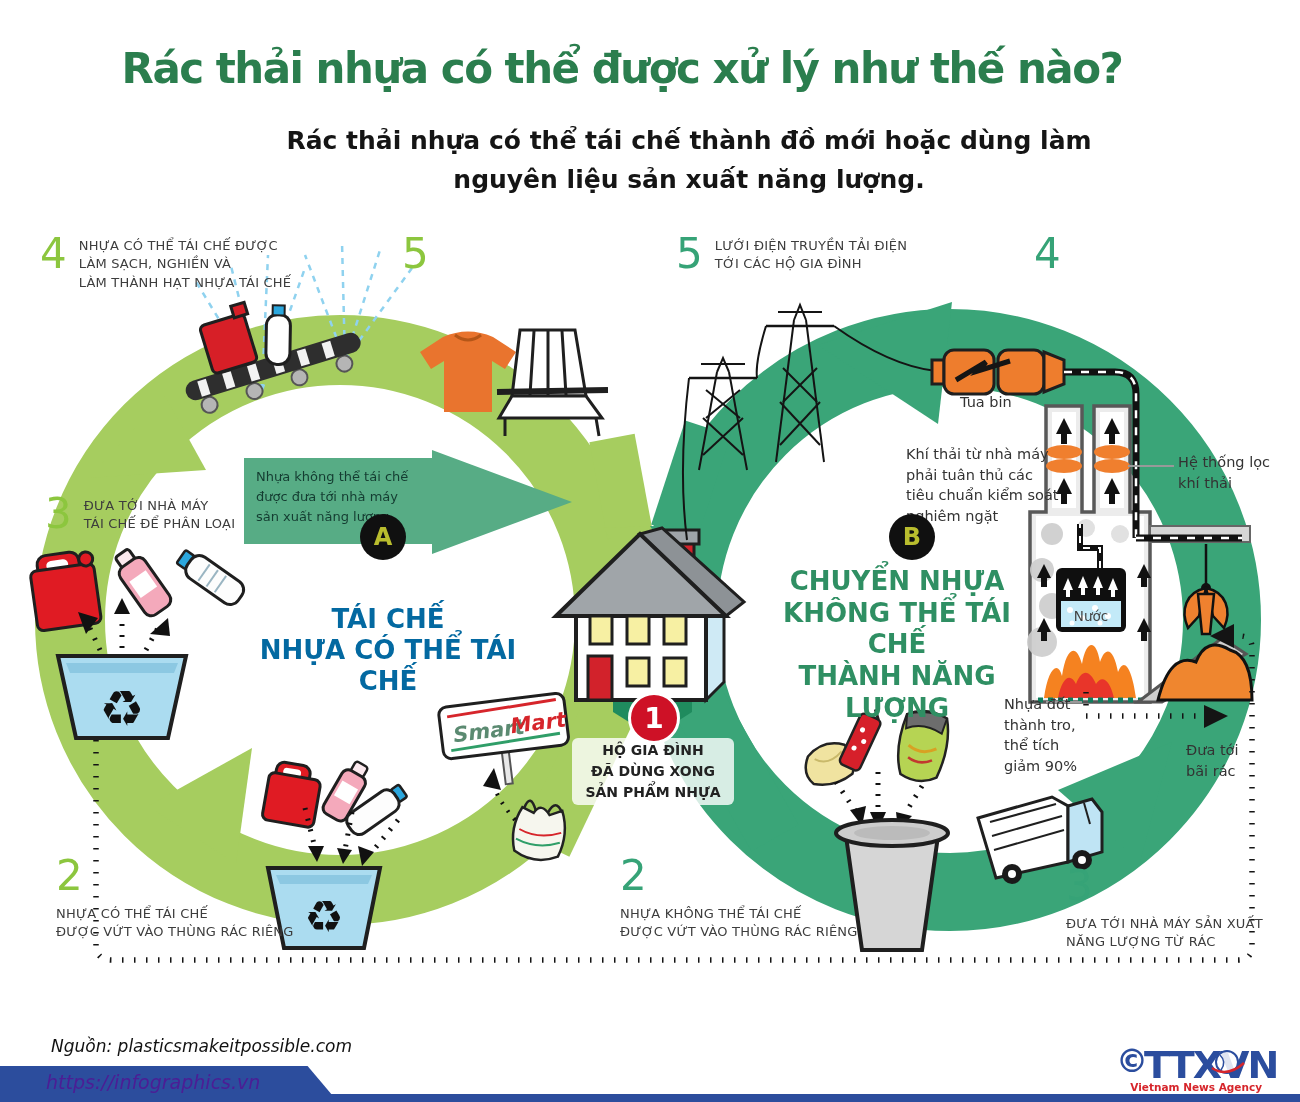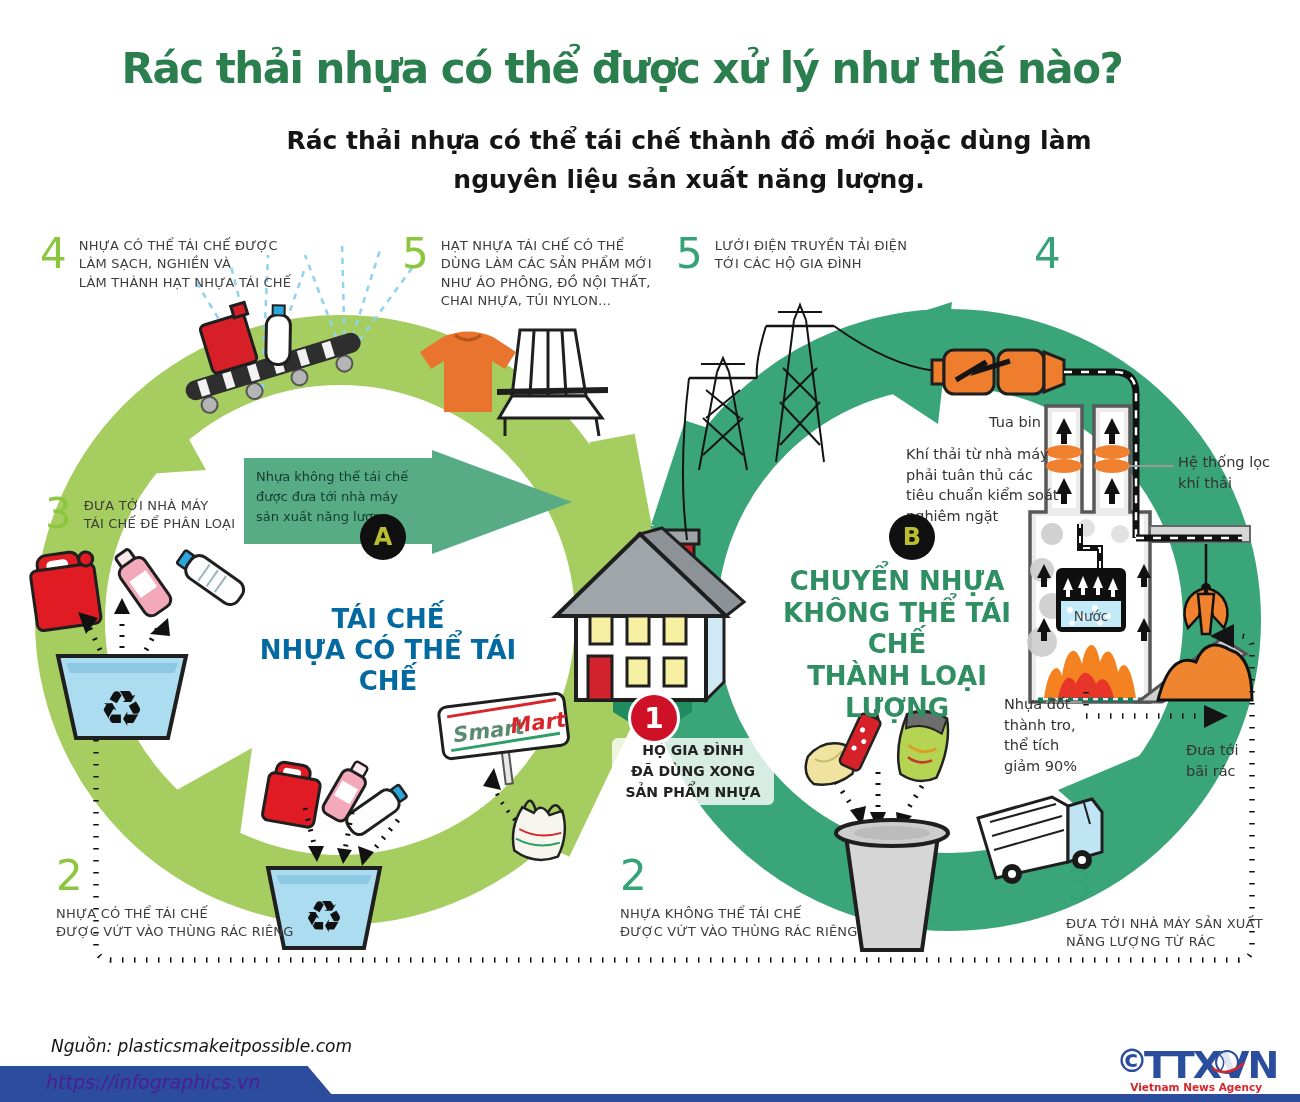--- a/index.html
+++ b/index.html
@@ -35,27 +35,27 @@
         line-height:1.55;white-space:pre-line;}
   .badge{width:46px;height:46px;border-radius:50%;background:#101010;color:#b9bd2e;
         font-weight:700;font-size:24px;display:flex;align-items:center;justify-content:center;z-index:3;}
   #badge-a{left:360px;top:514px;}
   #badge-b{left:889px;top:514px;}
   #house-badge{left:628px;top:692px;width:46px;height:46px;background:#ce1126;border:3px solid #fff;
         color:#fff;font-size:28px;font-weight:700;border-radius:50%;display:flex;align-items:center;
         justify-content:center;z-index:3;}
   #house-note{left:572px;top:738px;width:162px;text-align:center;font-size:14px;font-weight:700;
         color:#222;line-height:1.5;white-space:pre-line;background:rgba(255,255,255,.8);
-        border-radius:6px;padding:2px 0;margin-left:40px;}
+        border-radius:6px;padding:2px 0;}
   .note{font-size:14.5px;color:#333;line-height:1.42;white-space:pre-line;}
   #note-khithai{left:906px;top:444px;width:185px;}
   #note-hethong{left:1178px;top:452px;width:112px;}
   #note-nhuadot{left:1004px;top:694px;width:104px;}
   #note-bairac{left:1186px;top:740px;width:92px;}
-  #note-tuabin{left:960px;top:412px;width:110px;text-align:center;}
+  #note-tuabin{left:960px;top:392px;width:110px;}
   #footer-source{left:51px;top:1036px;font-size:17px;font-style:italic;color:#111;}
   #footer-banner{left:0;top:1066px;width:338px;height:36px;background:#2c4d9d;
         clip-path:polygon(0 0,91% 0,100% 100%,0 100%);}
   #footer-url{left:46px;top:1071px;color:#4c1d95;font-style:italic;font-size:19px;z-index:3;}
   #footer-strip{left:0;top:1094px;width:1300px;height:8px;background:#2c4d9d;}
 </style>
 </head>
 <body>
 
 <div id="stage">
@@ -422,24 +422,20 @@
 nguyên liệu sản xuất năng lượng.</div>
 
   <div class="overlay step" id="step-l4">
     <span class="num num-lg">4</span>
     <span class="txt">NHỰA CÓ THỂ TÁI CHẾ ĐƯỢC
 LÀM SẠCH, NGHIỀN VÀ
 LÀM THÀNH HẠT NHỰA TÁI CHẾ</span>
   </div>
   <div class="overlay step" id="step-l5">
     <span class="num num-lg">5</span>
-    <span class="txt">HẠT NHỰA TÁI CHẾ CÓ THỂ
-DÙNG LÀM CÁC SẢN PHẨM MỚI
-NHƯ ÁO PHÔNG, ĐỒ NỘI THẤT,
-CHAI NHỰA, TÚI NYLON…</span>
   </div>
   <div class="overlay step" id="step-r5">
     <span class="num num-tl">5</span>
     <span class="txt">LƯỚI ĐIỆN TRUYỀN TẢI ĐIỆN
 TỚI CÁC HỘ GIA ĐÌNH</span>
   </div>
   <div class="overlay step" id="step-r4">
     <span class="num num-tl">4</span>
   </div>
   <div class="overlay step" id="step-l3">
@@ -466,21 +462,21 @@
   <div class="overlay" id="box-a-note">Nhựa không thể tái chế
 được đưa tới nhà máy
 sản xuất năng lượng</div>
   <div class="overlay badge" id="badge-a">A</div>
   <div class="overlay badge" id="badge-b">B</div>
 
   <div class="overlay" id="cycle-title-left">TÁI CHẾ
 NHỰA CÓ THỂ TÁI CHẾ</div>
   <div class="overlay" id="cycle-title-right">CHUYỂN NHỰA
 KHÔNG THỂ TÁI CHẾ
-THÀNH LOẠI LƯỢNG</div>
+THÀNH NĂNG LƯỢNG</div>
 
   <div class="overlay" id="house-badge">1</div>
   <div class="overlay" id="house-note">HỘ GIA ĐÌNH
 ĐÃ DÙNG XONG
 SẢN PHẨM NHỰA</div>
 
   <div class="overlay note" id="note-khithai">Khí thải từ nhà máy
 phải tuân thủ các
 tiêu chuẩn kiểm soát
 nghiêm ngặt</div>

